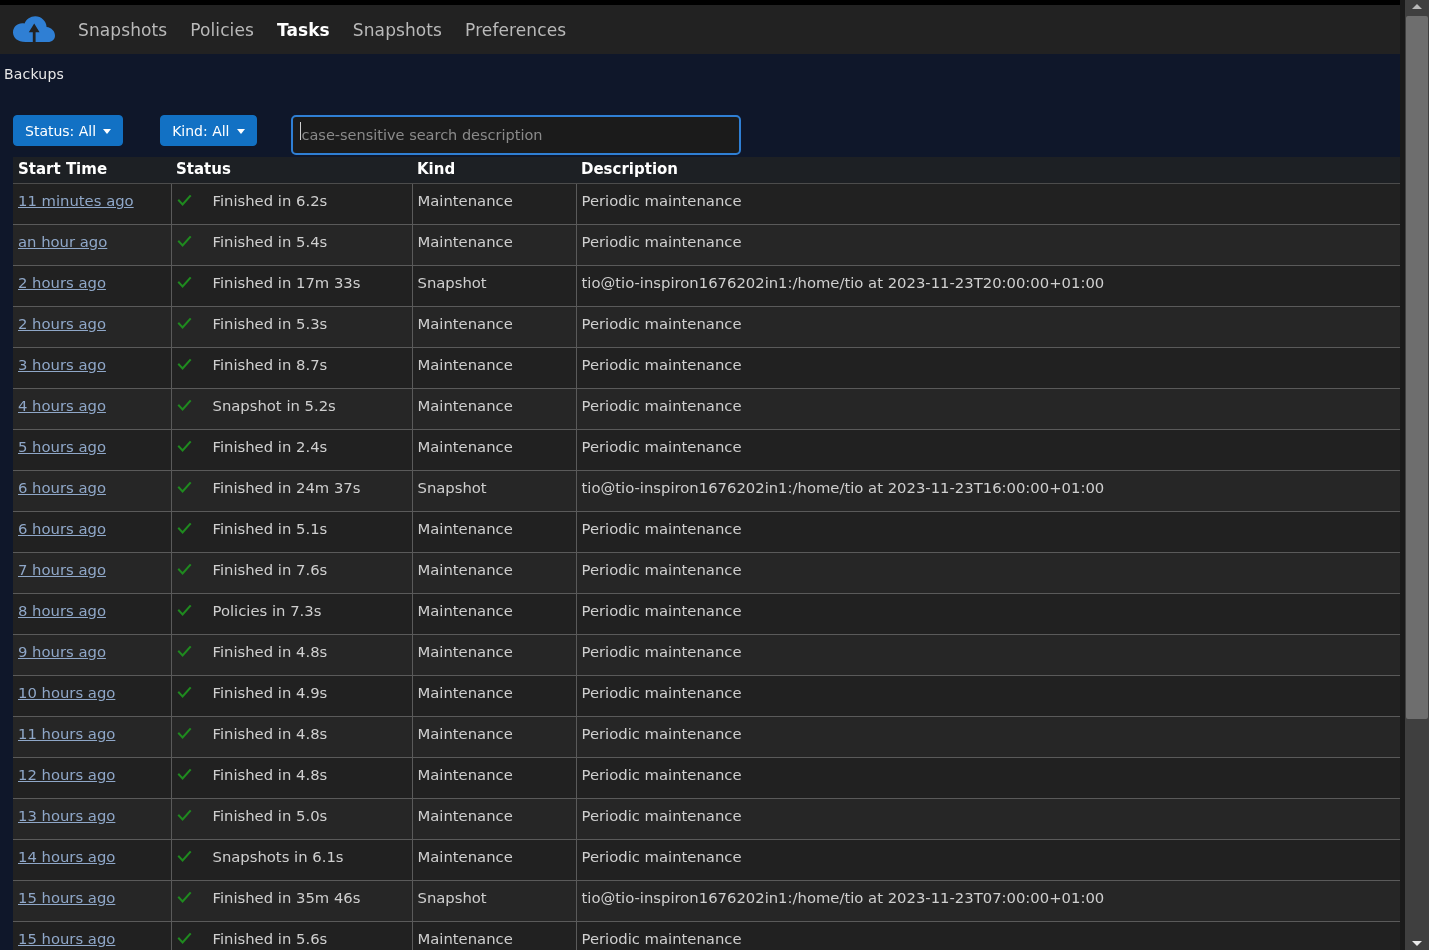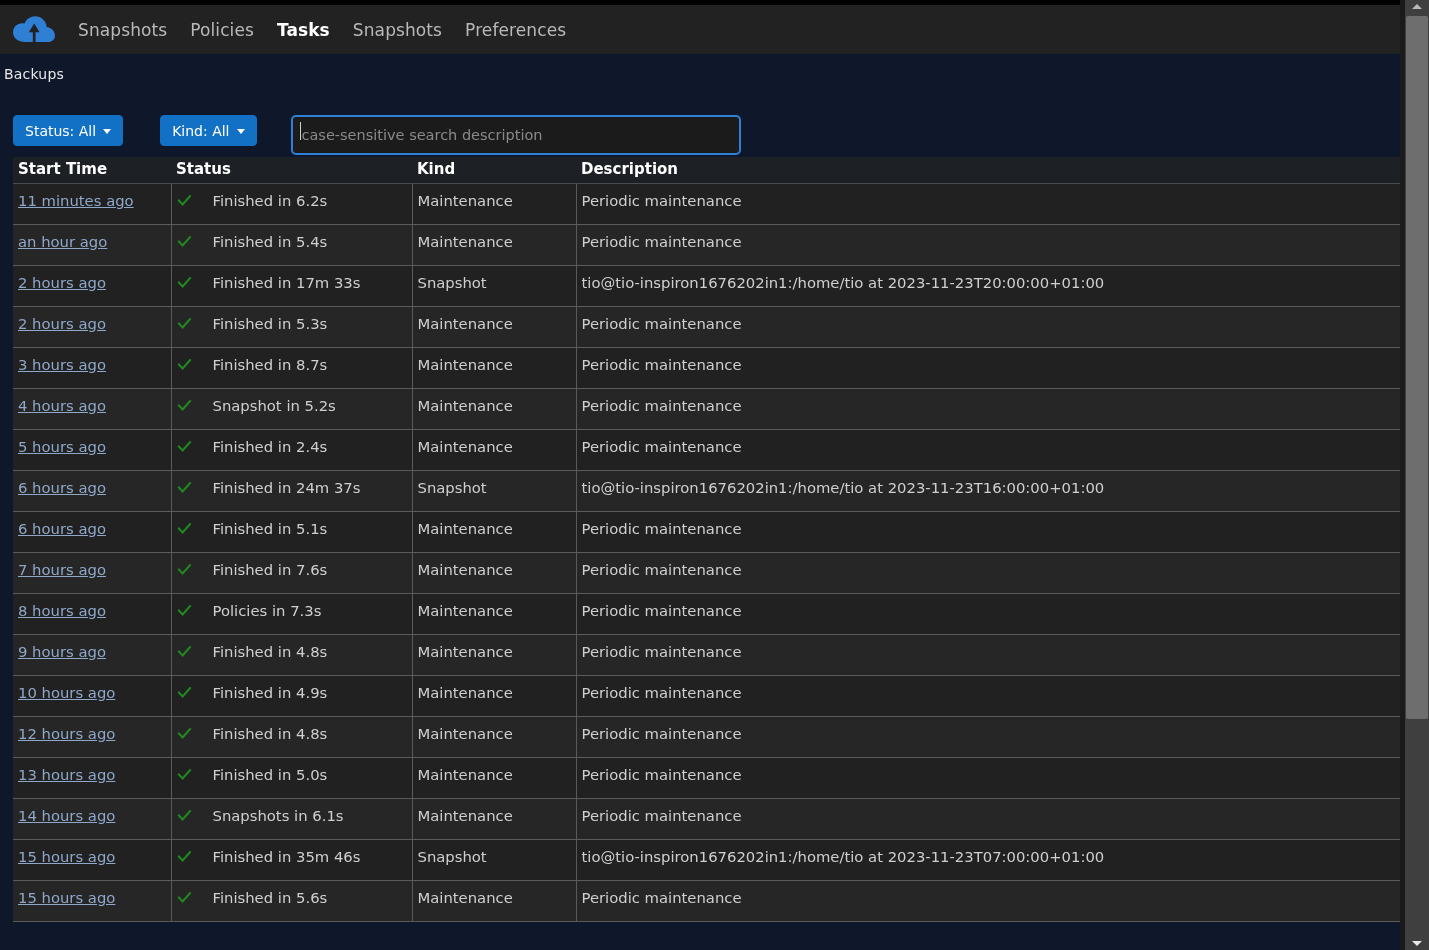--- a/index.html
+++ b/index.html
@@ -460,20 +460,35 @@
                     <path d="M2 7.6 L5.6 11.4 L13 3.2" stroke="#1f8a1f" stroke-width="2.1" fill="none" stroke-linecap="square"></path>
                   </svg>
                 </span>
                 <span>Finished in 4.9s</span>
               </span>
             </td>
             <td class="col-kind">Maintenance</td>
             <td class="col-desc">Periodic maintenance</td>
           </tr>
           <tr>
+            <td class="col-start"><a class="time-link">11 hours ago</a></td>
+            <td class="col-status">
+              <span class="status-cell">
+                <span class="check">
+                  <svg width="15" height="15" viewBox="0 0 15 15">
+                    <path d="M2 7.6 L5.6 11.4 L13 3.2" stroke="#1f8a1f" stroke-width="2.1" fill="none" stroke-linecap="square"></path>
+                  </svg>
+                </span>
+                <span>Finished in 4.8s</span>
+              </span>
+            </td>
+            <td class="col-kind">Maintenance</td>
+            <td class="col-desc">Periodic maintenance</td>
+          </tr>
+          <tr>
             <td class="col-start"><a class="time-link">12 hours ago</a></td>
             <td class="col-status">
               <span class="status-cell">
                 <span class="check">
                   <svg width="15" height="15" viewBox="0 0 15 15">
                     <path d="M2 7.6 L5.6 11.4 L13 3.2" stroke="#1f8a1f" stroke-width="2.1" fill="none" stroke-linecap="square"></path>
                   </svg>
                 </span>
                 <span>Finished in 4.8s</span>
               </span>

